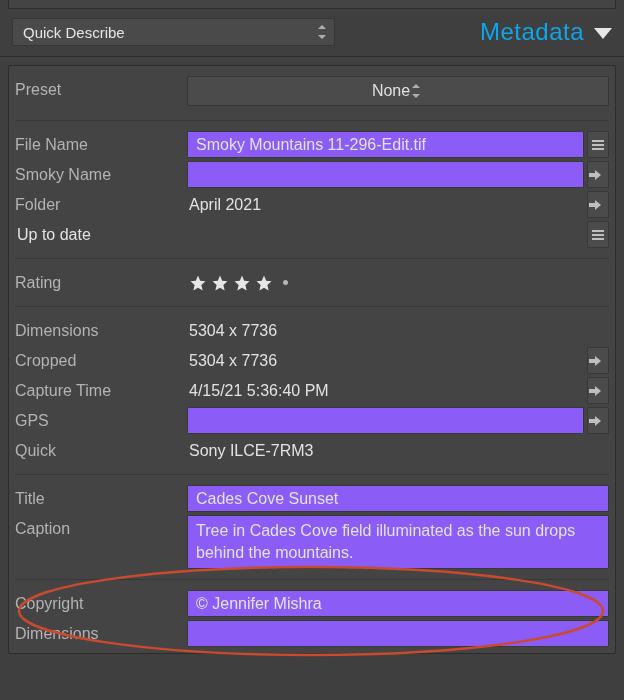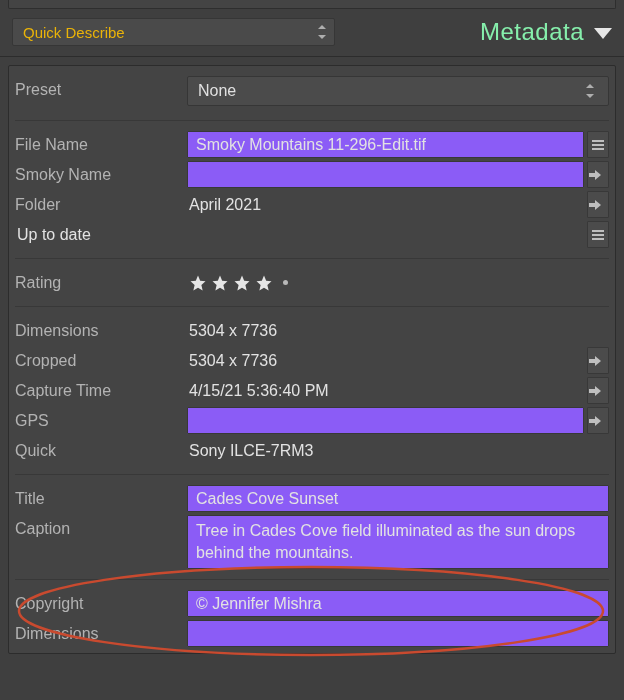--- a/index.html
+++ b/index.html
@@ -33,21 +33,21 @@
   }
   .template-dd {
     flex: 0 0 305px;
     height: 26px;
     background: #4a4a4a;
     border: 1px solid #363636;
     border-radius: 2px;
     display: flex;
     align-items: center;
     padding: 0 6px 0 10px;
-    color: #eab308;
+    color: #e5e5e5;
     font-size: 15px;
     justify-content: space-between;
   }
   .dd-arrows {
     width: 12px;
     height: 16px;
     position: relative;
     opacity: 0.8;
   }
   .dd-arrows::before, .dd-arrows::after {
@@ -57,21 +57,21 @@
     border-left: 4px solid transparent;
     border-right: 4px solid transparent;
   }
   .dd-arrows::before { top: 1px; border-bottom: 4px solid #c8c8c8; }
   .dd-arrows::after  { bottom: 1px; border-top: 4px solid #c8c8c8; }
   .hdr-title {
     flex: 1;
     text-align: right;
     font-size: 24px;
     font-weight: 300;
-    color: #86efac;
+    color: #0ea5e9;
     letter-spacing: 0.5px;
     padding-right: 10px;
   }
   .disclose {
     width: 0; height: 0;
     border-left: 9px solid transparent;
     border-right: 9px solid transparent;
     border-top: 11px solid #e6e6e6;
     margin-top: 2px;
   }
@@ -154,21 +154,21 @@
   }
 
   .preset-dd {
     flex: 1;
     height: 30px;
     background: #4b4b4b;
     border: 1px solid #363636;
     border-radius: 2px;
     display:flex;
     align-items:center;
-    justify-content: space-between;
+    justify-content: center;
     padding: 0 12px 0 10px;
     color: #e0e0e0;
     font-size: 16px;
     box-sizing: border-box;
   }
 
   .sep {
     height: 1px;
     background: #383838;
     margin: 10px 0 10px 0;

